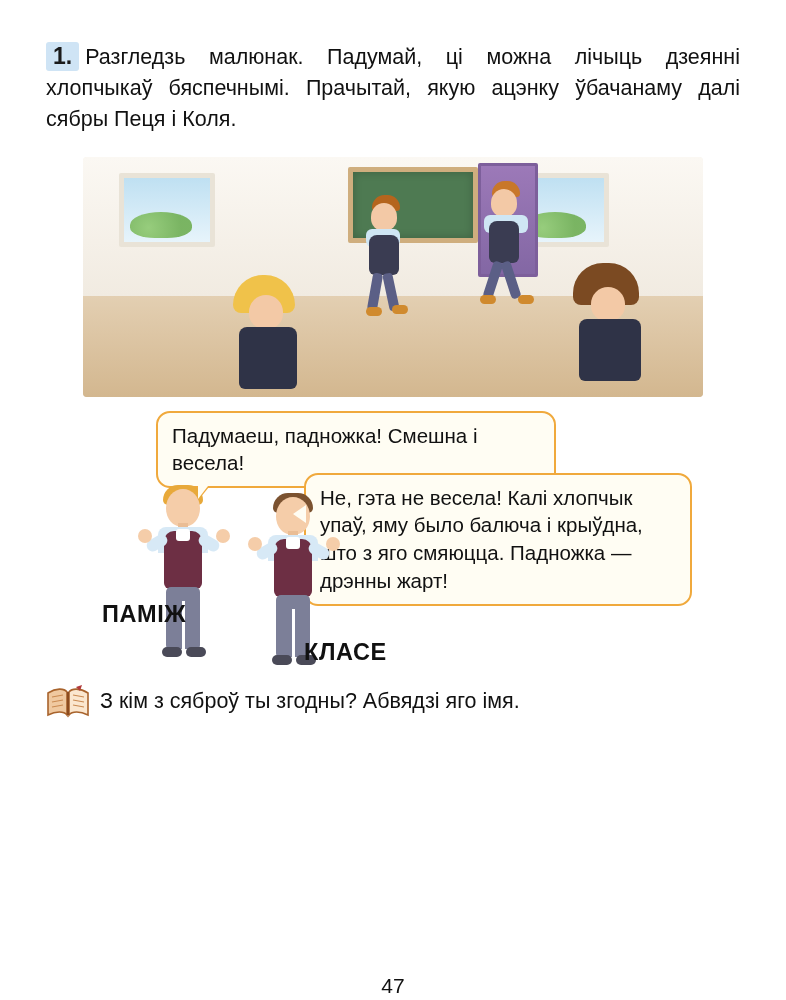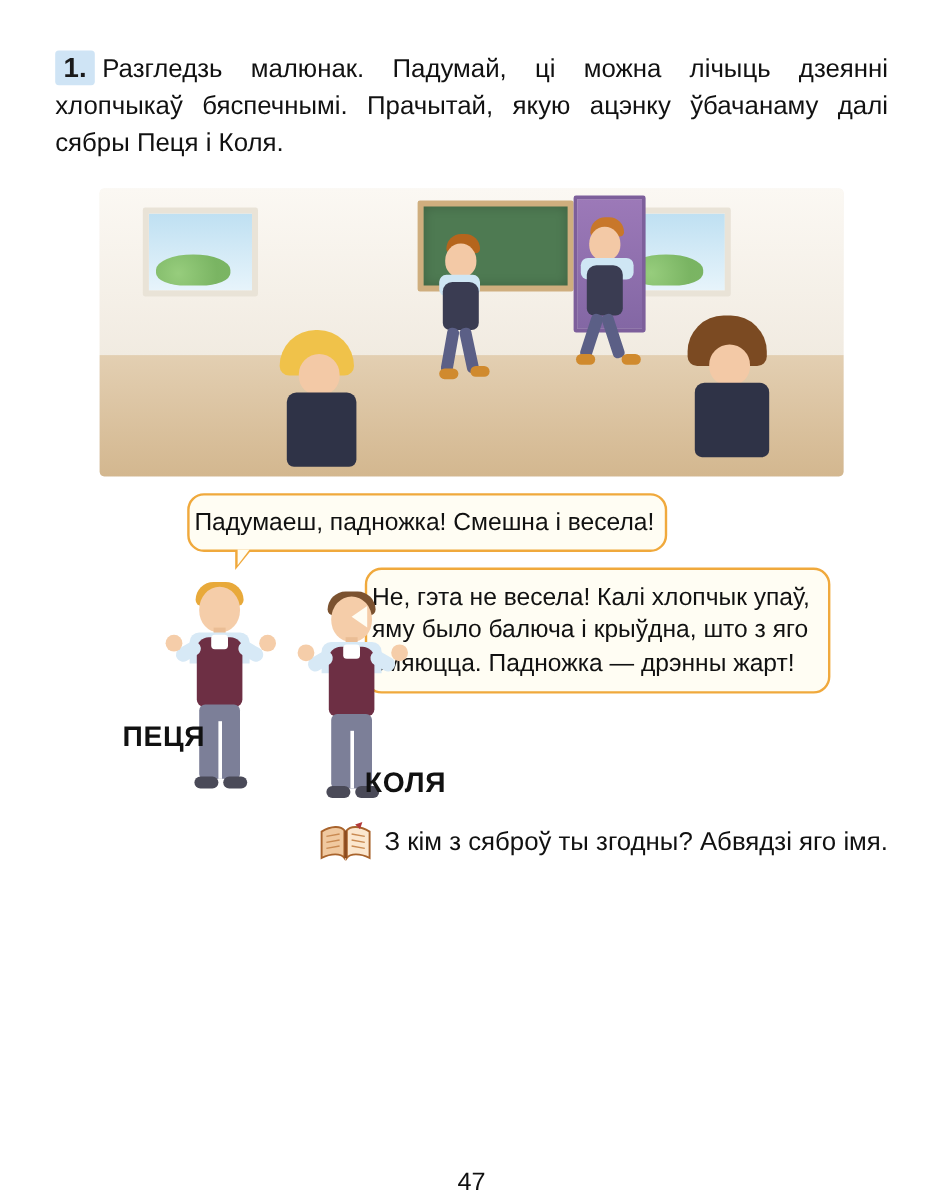--- a/index.html
+++ b/index.html
@@ -110,21 +110,21 @@
     height: 268px;
   }
   .bubble {
     position: absolute;
     border: 2px solid #f0a93c;
     background: #fffdf3;
     border-radius: 14px;
     font-size: 20.5px;
     line-height: 1.36;
     color: #111;
-    padding: 9px 4px;
+    padding: 9px 14px;
     box-sizing: border-box;
   }
   .bubble.petya-bubble {
     left: 110px; top: 0; width: 400px;
   }
   .bubble.petya-bubble:after {
     content:""; position:absolute; left: 38px; bottom: -17px;
     border-width: 16px 13px 0 0; border-style: solid;
     border-color: #f0a93c transparent transparent transparent;
   }
@@ -178,21 +178,20 @@
   #petya-name { left: 56px; top: 190px; }
   #kolya-name { left: 258px; top: 228px; }
 
   
   .question-row {
     display: flex;
     align-items: center;
     margin-top: 6px;
     font-size: 21.5px;
     color: #111;
-    justify-content: flex-end;
   }
   .book-icon {
     width: 44px; height: 34px;
     margin-right: 10px;
     flex: 0 0 auto;
     position: relative;
   }
   .question-text { line-height: 1.35; }
 
   .page-number {
@@ -298,22 +297,22 @@
       <div class="armL"></div>
       <div class="armR"></div>
       <div class="handL"></div>
       <div class="handR"></div>
       <div class="pants"></div>
       <div class="gap"></div>
       <div class="shoeL"></div>
       <div class="shoeR"></div>
     </div>
 
-    <div class="name-label" id="petya-name">ПЕЦЯ</div>
-    <div class="name-label" id="kolya-name">КОЛЯ</div>
+    <div class="name-label" id="petya-name">ПАМІЖ</div>
+    <div class="name-label" id="kolya-name">КЛАСЕ</div>
   </div>
 
   <div class="question-row">
     <span class="book-icon">
       <svg width="44" height="34" viewBox="0 0 44 34" xmlns="http://www.w3.org/2000/svg">
         <path d="M2 8 C10 3 18 3 21 7 L21 30 C18 26 10 26 2 30 Z" fill="#f0c9a0" stroke="#a8632c" stroke-width="1.6"></path>
         <path d="M42 8 C34 3 26 3 23 7 L23 30 C26 26 34 26 42 30 Z" fill="#fbe7cf" stroke="#a8632c" stroke-width="1.6"></path>
         <path d="M21 7 L23 7 L23 30 L21 30 Z" fill="#8c4b1f"></path>
         <path d="M6 12 L17 10 M6 17 L17 15 M6 22 L17 20" stroke="#c98a52" stroke-width="1.1" fill="none"></path>
         <path d="M27 10 L38 12 M27 15 L38 17 M27 20 L38 22" stroke="#c98a52" stroke-width="1.1" fill="none"></path>

